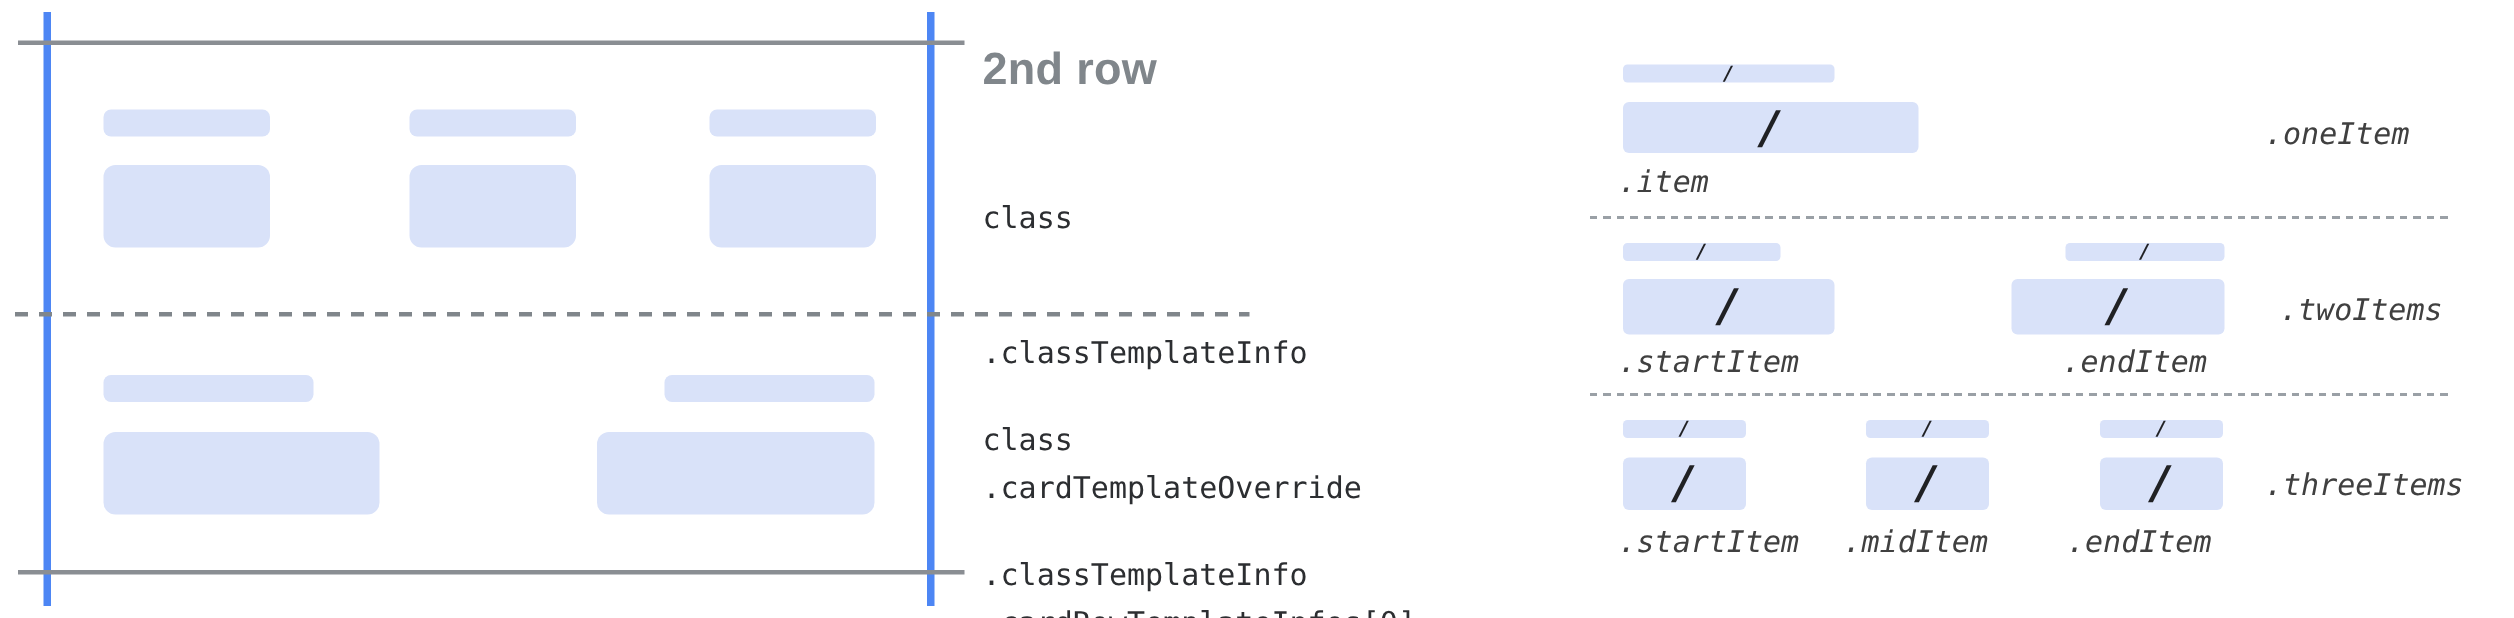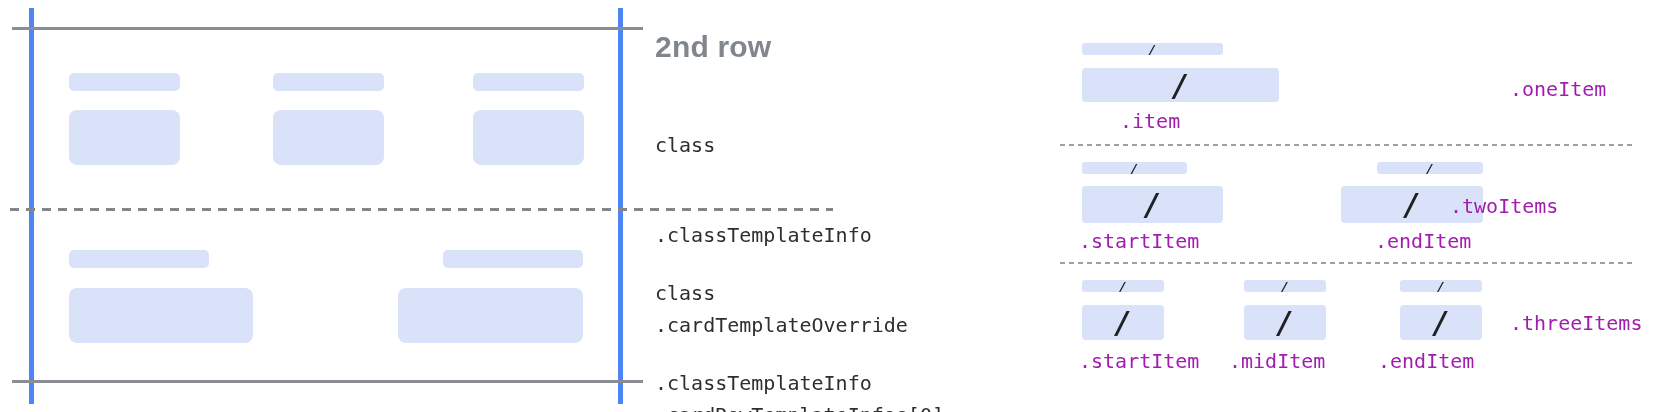--- a/index.html
+++ b/index.html
@@ -15,21 +15,21 @@
   .bar{background:#d9e2f9;}
   .bar-sm{height:18px;border-radius:5px;}
   .bar-lg{height:55px;border-radius:8px;}
   .pbar{background:#d9e2f9;display:flex;align-items:center;justify-content:center;
         font-family:"DejaVu Sans Mono",monospace;font-style:italic;font-weight:700;color:#202124;}
   .pbar-sm{height:12px;border-radius:3px;font-size:13px;}
   .pbar-lg{border-radius:4px;font-size:30px;}
   
   .heading{font-size:30px;line-height:34px;font-weight:700;color:#80868b;letter-spacing:.2px;}
   .code{font-family:"DejaVu Sans Mono",monospace;font-size:20px;line-height:30px;color:#2c2e31;white-space:pre;}
-  .mono-label{font-family:"DejaVu Sans Mono",monospace;font-size:20px;line-height:22px;color:#a21caf;white-space:pre;}
+  .mono-label{font-family:"DejaVu Sans Mono",monospace;font-size:20px;line-height:22px;color:#404040;white-space:pre;font-style:italic;}
 </style>
 </head>
 <body>
 
 <div id="stage">
 
   <div>
     <div class="abs vline" style="left:29px;top:8px;height:396px;"></div>
     <div class="abs vline" style="left:618px;top:8px;height:396px;"></div>
     <div class="abs hline" style="left:12px;top:27px;width:631px;"></div>
@@ -72,42 +72,42 @@
     </div>
   </div>
 
   <div>
     <div class="abs pbar pbar-sm" style="left:1082px;top:43px;width:141px;">
       <span class="slash">/</span>
     </div>
     <div class="abs pbar pbar-lg" style="left:1082px;top:68px;width:197px;height:34px;">
       <span class="slash">/</span>
     </div>
-    <div class="abs mono-label" style="left:1120px;top:110px;">.item</div>
+    <div class="abs mono-label" style="left:1079px;top:110px;">.item</div>
     <div class="abs mono-label" style="left:1510px;top:78px;">.oneItem</div>
   </div>
 
   <div class="abs dot-line" style="left:1060px;top:144px;width:572px;"></div>
 
   <div>
     <div class="abs pbar pbar-sm" style="left:1082px;top:162px;width:105px;">
       <span class="slash">/</span>
     </div>
     <div class="abs pbar pbar-lg" style="left:1082px;top:186px;width:141px;height:37px;">
       <span class="slash">/</span>
     </div>
     <div class="abs pbar pbar-sm" style="left:1377px;top:162px;width:106px;">
       <span class="slash">/</span>
     </div>
     <div class="abs pbar pbar-lg" style="left:1341px;top:186px;width:142px;height:37px;">
       <span class="slash">/</span>
     </div>
     <div class="abs mono-label" style="left:1079px;top:230px;">.startItem</div>
     <div class="abs mono-label" style="left:1375px;top:230px;">.endItem</div>
-    <div class="abs mono-label" style="left:1450px;top:195px;">.twoItems</div>
+    <div class="abs mono-label" style="left:1520px;top:195px;">.twoItems</div>
   </div>
 
   <div class="abs dot-line" style="left:1060px;top:262px;width:572px;"></div>
 
   <div>
     <div class="abs pbar pbar-sm" style="left:1082px;top:280px;width:82px;">
       <span class="slash">/</span>
     </div>
     <div class="abs pbar pbar-lg" style="left:1082px;top:305px;width:82px;height:35px;">
       <span class="slash">/</span>

